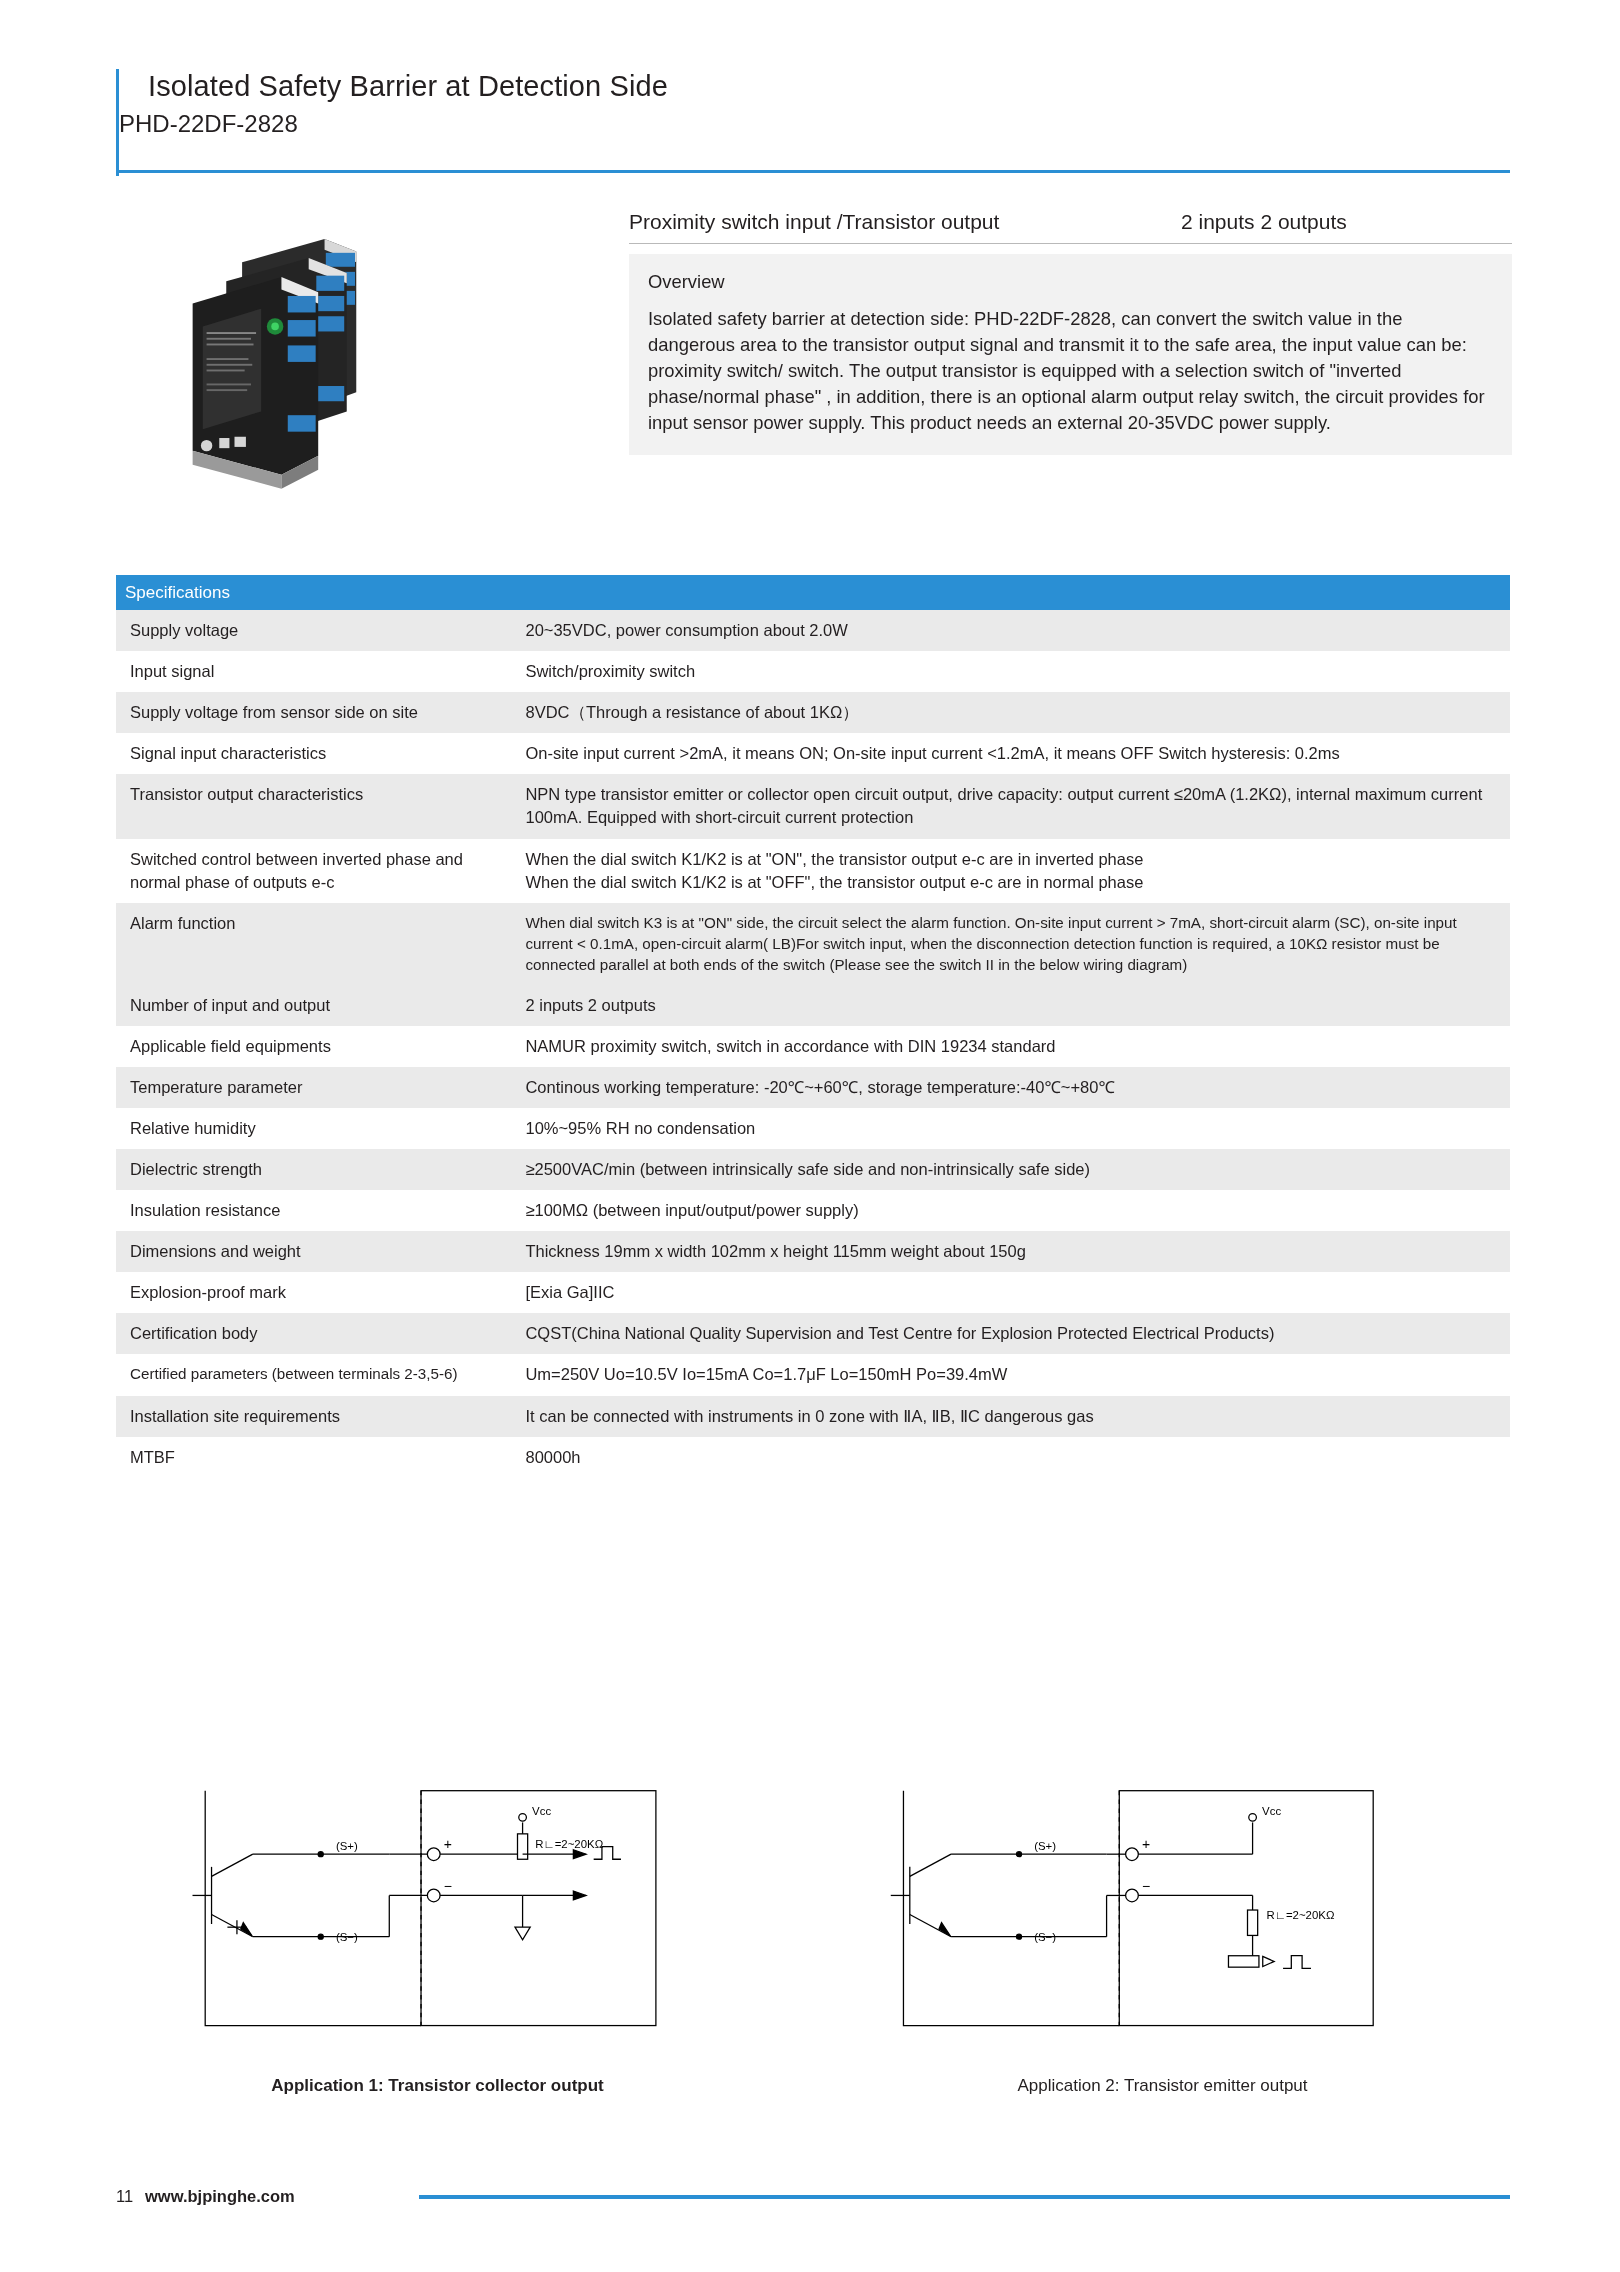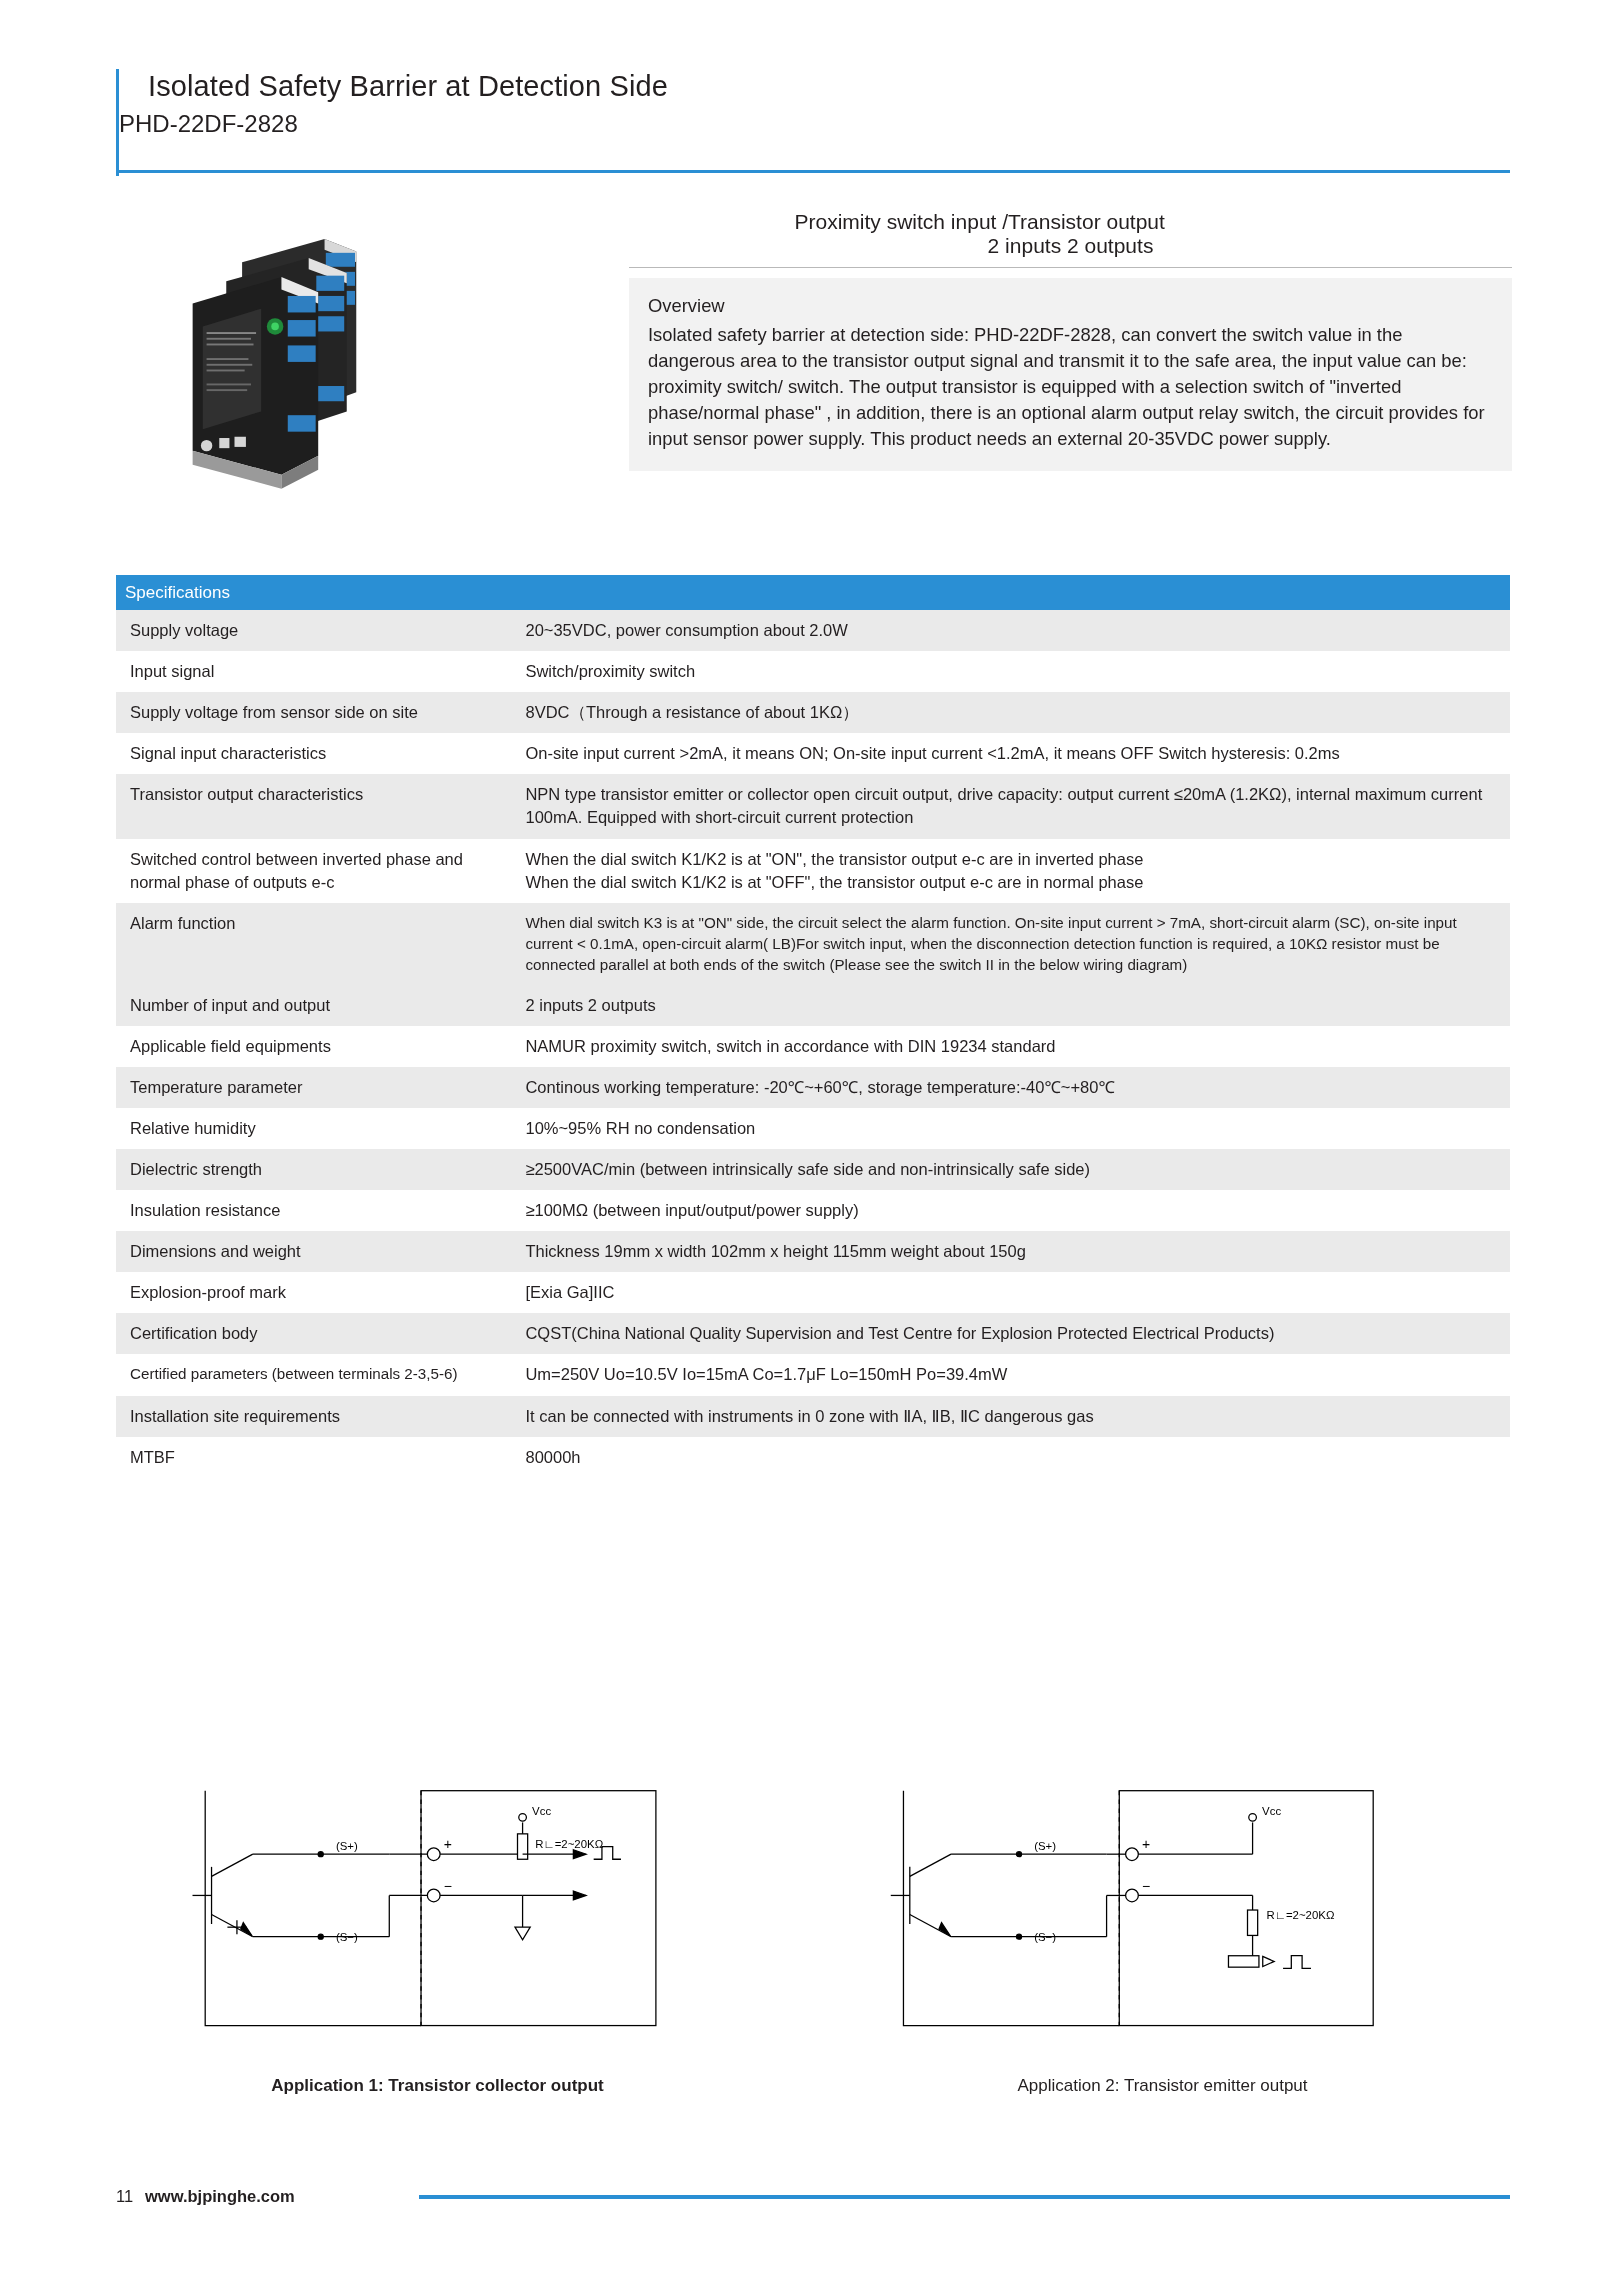--- a/index.html
+++ b/index.html
@@ -69,43 +69,42 @@
   }
   
   .right-block {
     position: absolute;
     left: 629px;
     top: 210px;
     width: 883px;
   }
   .prox-line {
     display: flex;
-    align-items: center;
+    align-items: flex-end;
     font-size: 21px;
     color: #231f20;
     padding-bottom: 9px;
-    flex-direction: column;
   }
   .prox-line .pl-left { width: 552px; }
   .prox-rule {
     width: 883px;
     height: 1.3px;
     background: #b9b9b9;
     margin-bottom: 0px;
   }
   .overview-box {
     background: #f2f2f2;
     padding: 16.5px 19px 18px 19px;
     margin-top: 10.2px;
     width: 845px;
   }
   .overview-title {
     font-size: 18.4px;
     color: #231f20;
-    margin-bottom: 5px;
+    margin-bottom: 13px;
   }
   .overview-text {
     font-size: 18.4px;
     line-height: 1.42;
     color: #231f20;
   }
   
   .sec-bar {
     position: absolute;
     left: 116px;

